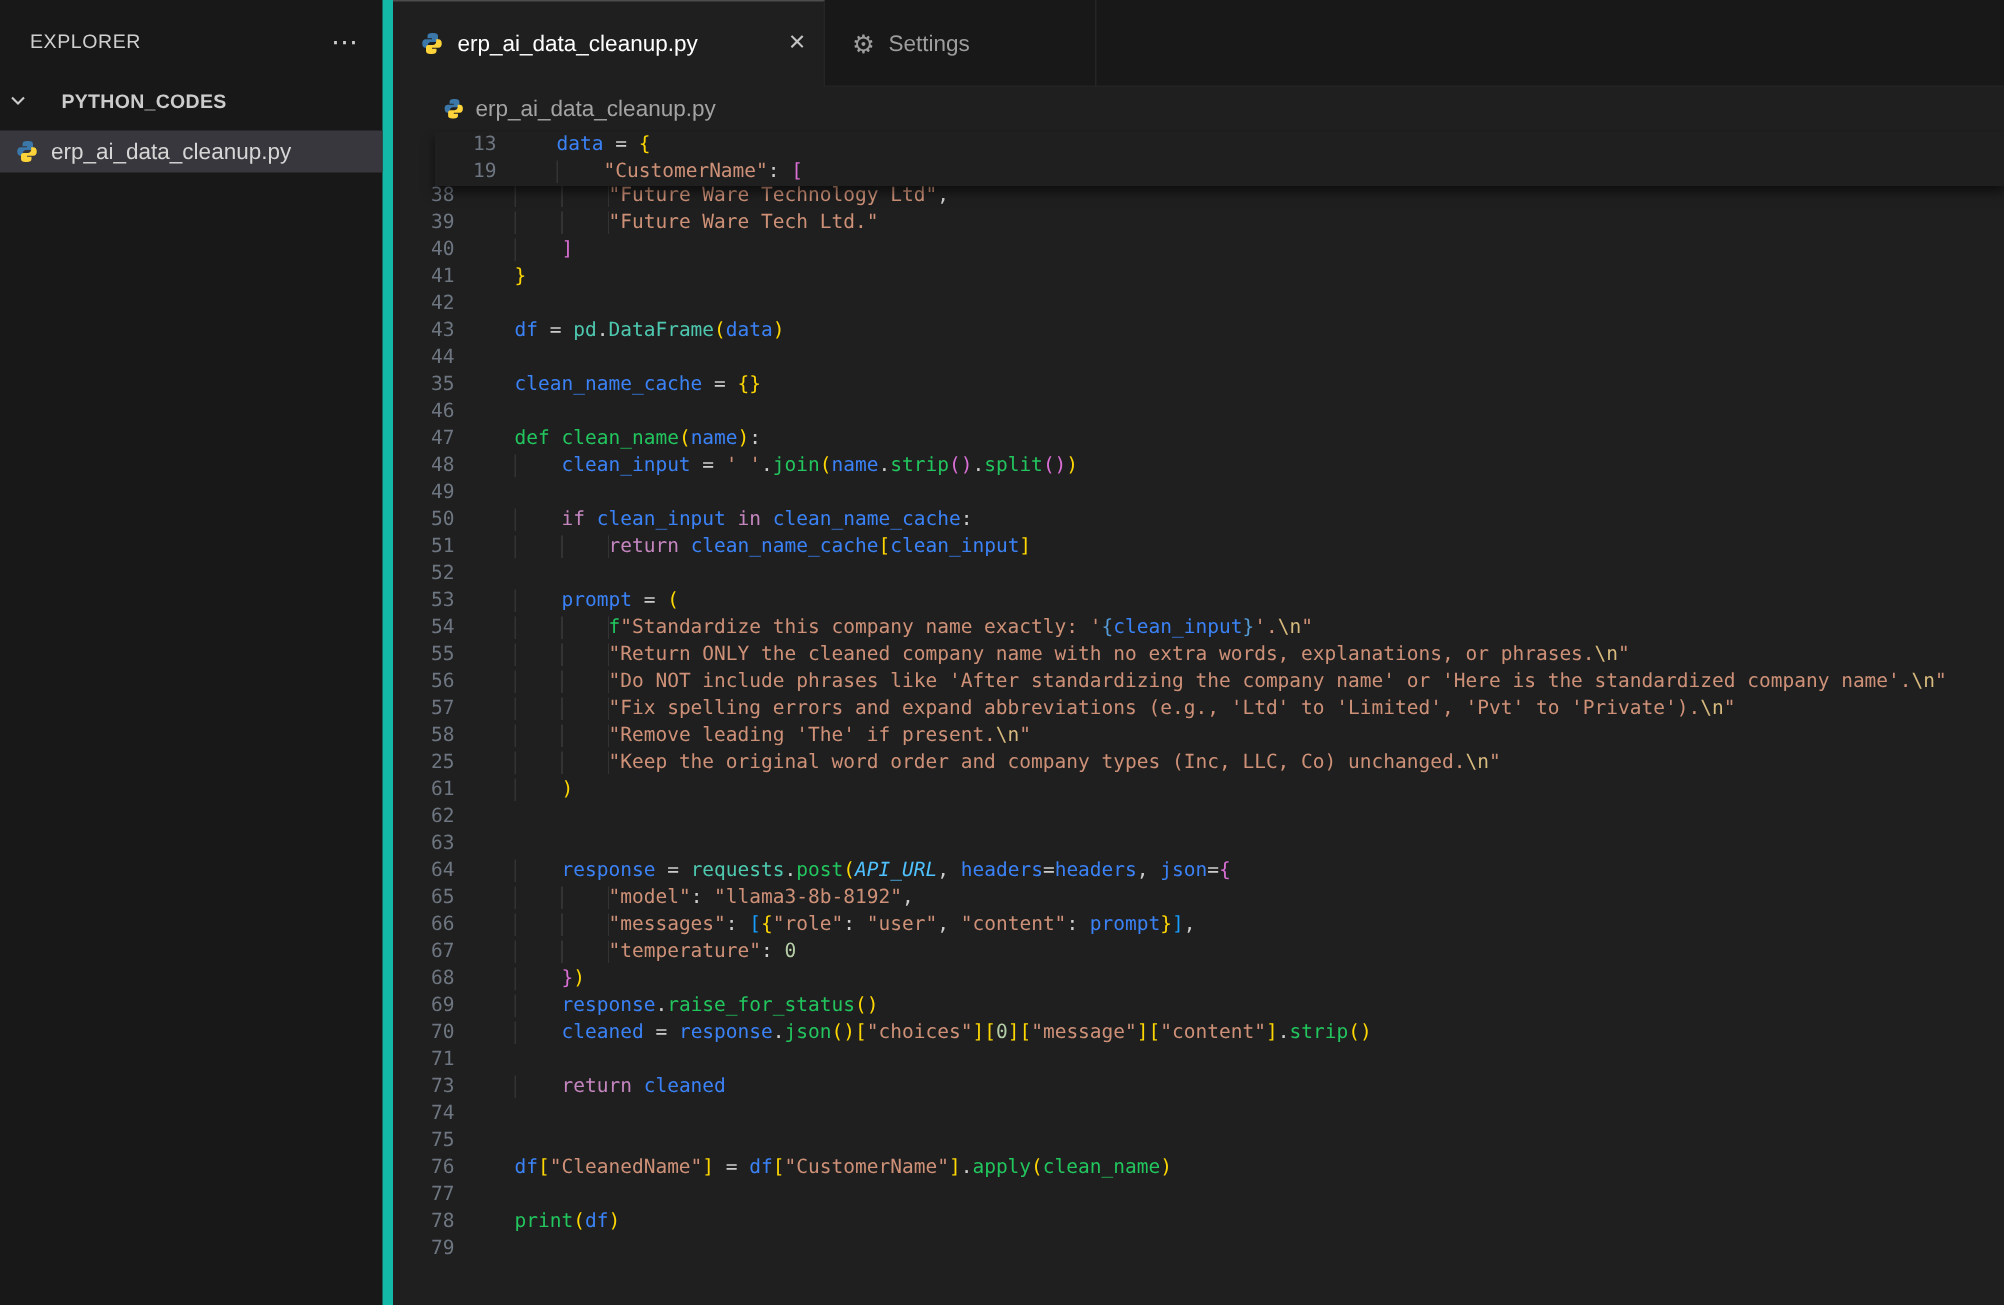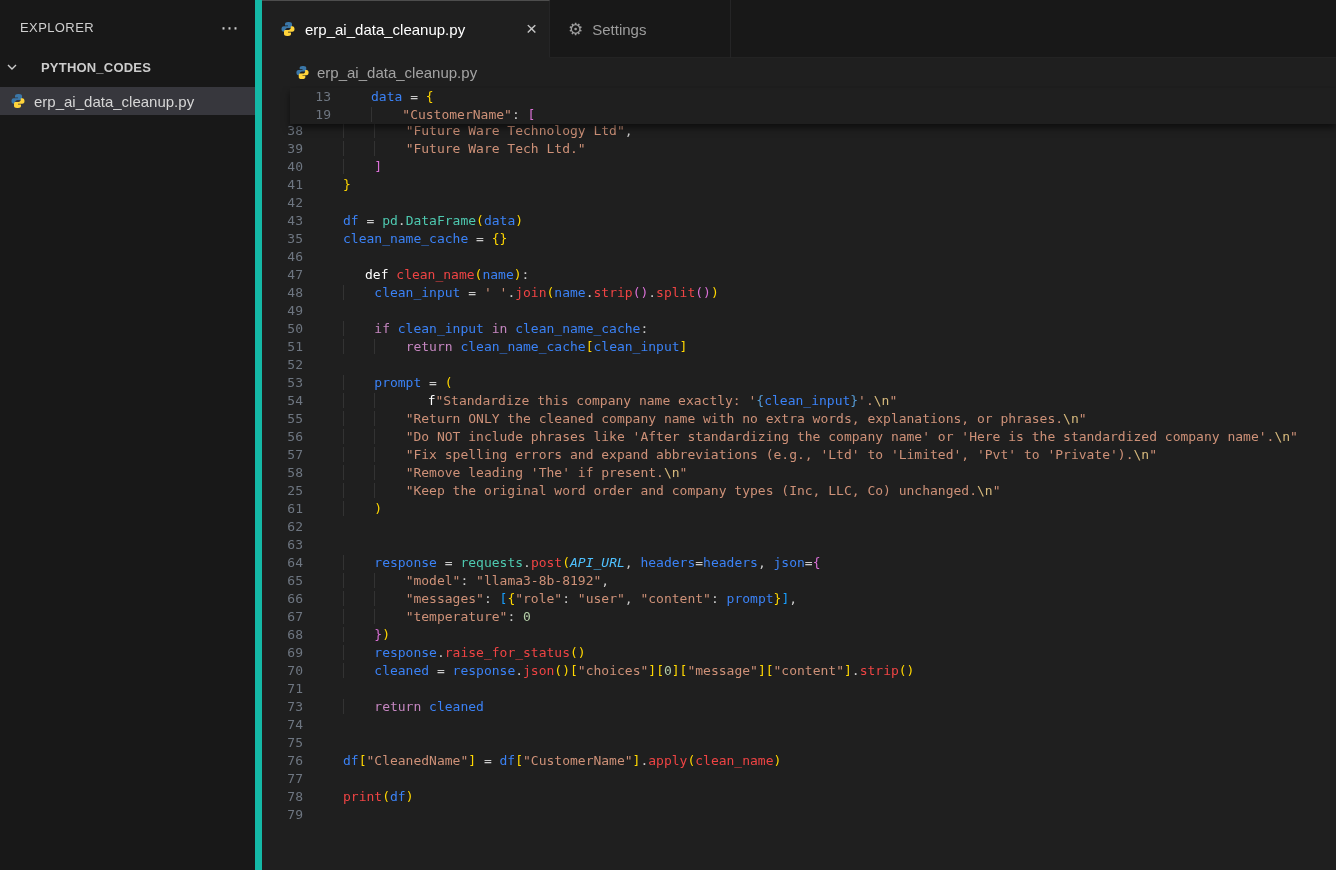--- a/index.html
+++ b/index.html
@@ -68,23 +68,23 @@
   .code { margin-left:40px; flex:none; white-space:pre; }
   .sticky {
     position:absolute; top:2px; left:0; right:0; z-index:3;
     background:#1f1f1f; box-shadow:0 4px 7px rgba(0,0,0,.55);margin-left:28px;
   }
   .lines { position:absolute; top:36px; left:0; right:0; z-index:1; }
 
   
   .tk-ind   { background-image:repeating-linear-gradient(to right, rgba(255,255,255,.09) 0, rgba(255,255,255,.09) 1px, transparent 1px, transparent 4ch); }
   .tk-kw    { color:#C586C0; }
-  .tk-def   { color:#ffffff;margin-left:22px; }
+  .tk-def   { color:#22c55e; }
   .tk-fsb   { color:#569CD6; }
-  .tk-fn    { color:#ef4444; }
+  .tk-fn    { color:#22c55e; }
   .tk-var   { color:#3b82f6; }
   .tk-str   { color:#CE9178; }
   .tk-esc   { color:#D7BA7D; }
   .tk-num   { color:#B5CEA8; }
   .tk-pun   { color:#cccccc; }
   .tk-cls   { color:#4EC9B0; }
   .tk-const { color:#4FC1FF;font-style:italic; }
   .tk-b1    { color:#FFD700; }
   .tk-b2    { color:#DA70D6; }
   .tk-b3    { color:#179FFF; }
@@ -144,20 +144,21 @@
 </div>
 
 <div class="editor">
   <div class="lines">
       <div class="code-line"><span class="ln">38</span><span class="code"><span class="tk-ind">        </span><span class="tk-str">"Future Ware Technology Ltd"</span><span class="tk-pun">,</span></span></div>
       <div class="code-line"><span class="ln">39</span><span class="code"><span class="tk-ind">        </span><span class="tk-str">"Future Ware Tech Ltd."</span></span></div>
       <div class="code-line"><span class="ln">40</span><span class="code"><span class="tk-ind">    </span><span class="tk-b2">]</span></span></div>
       <div class="code-line"><span class="ln">41</span><span class="code"><span class="tk-b1">}</span></span></div>
       <div class="code-line"><span class="ln">42</span><span class="code"></span></div>
       <div class="code-line"><span class="ln">43</span><span class="code"><span class="tk-var">df</span><span class="tk-pun"> = </span><span class="tk-cls">pd</span><span class="tk-pun">.</span><span class="tk-cls">DataFrame</span><span class="tk-b1">(</span><span class="tk-var">data</span><span class="tk-b1">)</span></span></div>
+      <div class="code-line"><span class="ln">44</span><span class="code"></span></div>
       <div class="code-line"><span class="ln">35</span><span class="code"><span class="tk-var">clean_name_cache</span><span class="tk-pun"> = </span><span class="tk-b1">{}</span></span></div>
       <div class="code-line"><span class="ln">46</span><span class="code"></span></div>
       <div class="code-line"><span class="ln">47</span><span class="code"><span class="tk-def">def </span><span class="tk-fn">clean_name</span><span class="tk-b1">(</span><span class="tk-var">name</span><span class="tk-b1">)</span><span class="tk-pun">:</span></span></div>
       <div class="code-line"><span class="ln">48</span><span class="code"><span class="tk-ind">    </span><span class="tk-var">clean_input</span><span class="tk-pun"> = </span><span class="tk-str">' '</span><span class="tk-pun">.</span><span class="tk-fn">join</span><span class="tk-b1">(</span><span class="tk-var">name</span><span class="tk-pun">.</span><span class="tk-fn">strip</span><span class="tk-b2">()</span><span class="tk-pun">.</span><span class="tk-fn">split</span><span class="tk-b2">()</span><span class="tk-b1">)</span></span></div>
       <div class="code-line"><span class="ln">49</span><span class="code"></span></div>
       <div class="code-line"><span class="ln">50</span><span class="code"><span class="tk-ind">    </span><span class="tk-kw">if </span><span class="tk-var">clean_input</span><span class="tk-kw"> in </span><span class="tk-var">clean_name_cache</span><span class="tk-pun">:</span></span></div>
       <div class="code-line"><span class="ln">51</span><span class="code"><span class="tk-ind">        </span><span class="tk-kw">return </span><span class="tk-var">clean_name_cache</span><span class="tk-b1">[</span><span class="tk-var">clean_input</span><span class="tk-b1">]</span></span></div>
       <div class="code-line"><span class="ln">52</span><span class="code"></span></div>
       <div class="code-line"><span class="ln">53</span><span class="code"><span class="tk-ind">    </span><span class="tk-var">prompt</span><span class="tk-pun"> = </span><span class="tk-b1">(</span></span></div>
       <div class="code-line"><span class="ln">54</span><span class="code"><span class="tk-ind">        </span><span class="tk-def">f</span><span class="tk-str">"Standardize this company name exactly: '</span><span class="tk-fsb">{</span><span class="tk-var">clean_input</span><span class="tk-fsb">}</span><span class="tk-str">'.</span><span class="tk-esc">\n</span><span class="tk-str">"</span></span></div>

